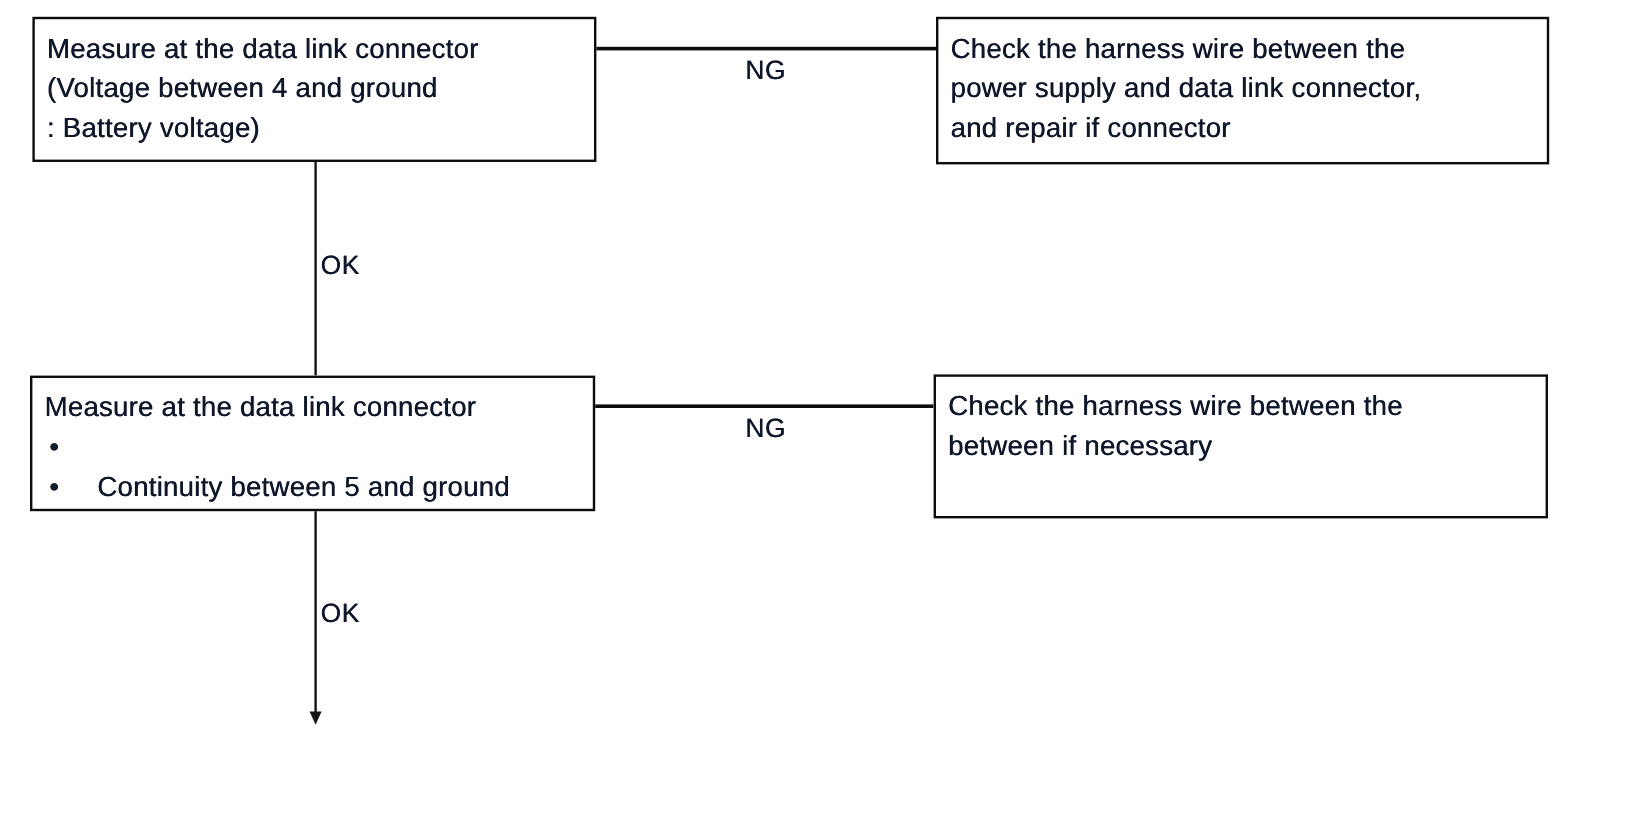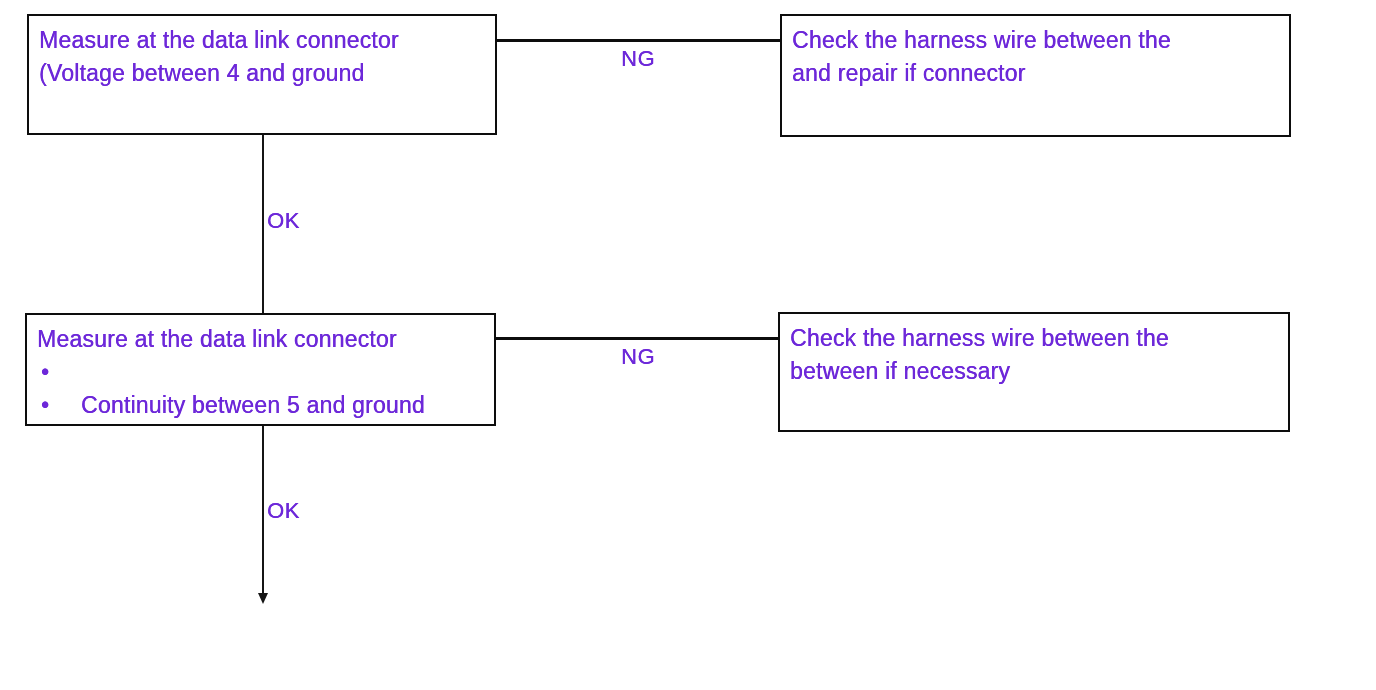--- a/index.html
+++ b/index.html
@@ -6,21 +6,21 @@
     margin: 0;
     padding: 0;
     background: #ffffff;
   }
   #canvas {
     position: relative;
     width: 1376px;
     height: 608px;
     background: #ffffff;
     font-family: "Liberation Sans", "DejaVu Sans", sans-serif;
-    color: #6d28d9;
+    color: #0f172a;
     overflow: hidden;
   }
   .box {
     position: absolute;
     box-sizing: border-box;
     border: 2px solid #0d0d0d;
     background: #ffffff;
     padding: 8px 10px;
     font-size: 23px;
     line-height: 33px;
@@ -71,27 +71,29 @@
   }
 </style>
 </head>
 <body>
 
 <div id="canvas">
 
   <div class="box" style="left:27px; top:14px; width:470px; height:121px;">
     <div class="text-line">Measure at the data link connector</div>
     <div class="text-line">(Voltage between 4 and ground</div>
+    <div class="text-line">: Battery voltage)</div>
   </div>
 
   <div class="hline" style="left:497px; top:39px; width:283px;"></div>
   <div class="edge-label centered" style="left:578px; top:46px;">NG</div>
 
   <div class="box" style="left:780px; top:14px; width:511px; height:123px;">
     <div class="text-line">Check the harness wire between the</div>
+    <div class="text-line">power supply and data link connector,</div>
     <div class="text-line">and repair if connector</div>
   </div>
 
   <div class="vline" style="left:262px; top:135px; height:178px;"></div>
   <div class="edge-label" style="left:267px; top:208px;">OK</div>
 
   <div class="box" style="left:25px; top:313px; width:471px; height:113px;">
     <div class="text-line">Measure at the data link connector</div>
     <div class="bullet-row">
       <span class="bullet-glyph">•</span>

